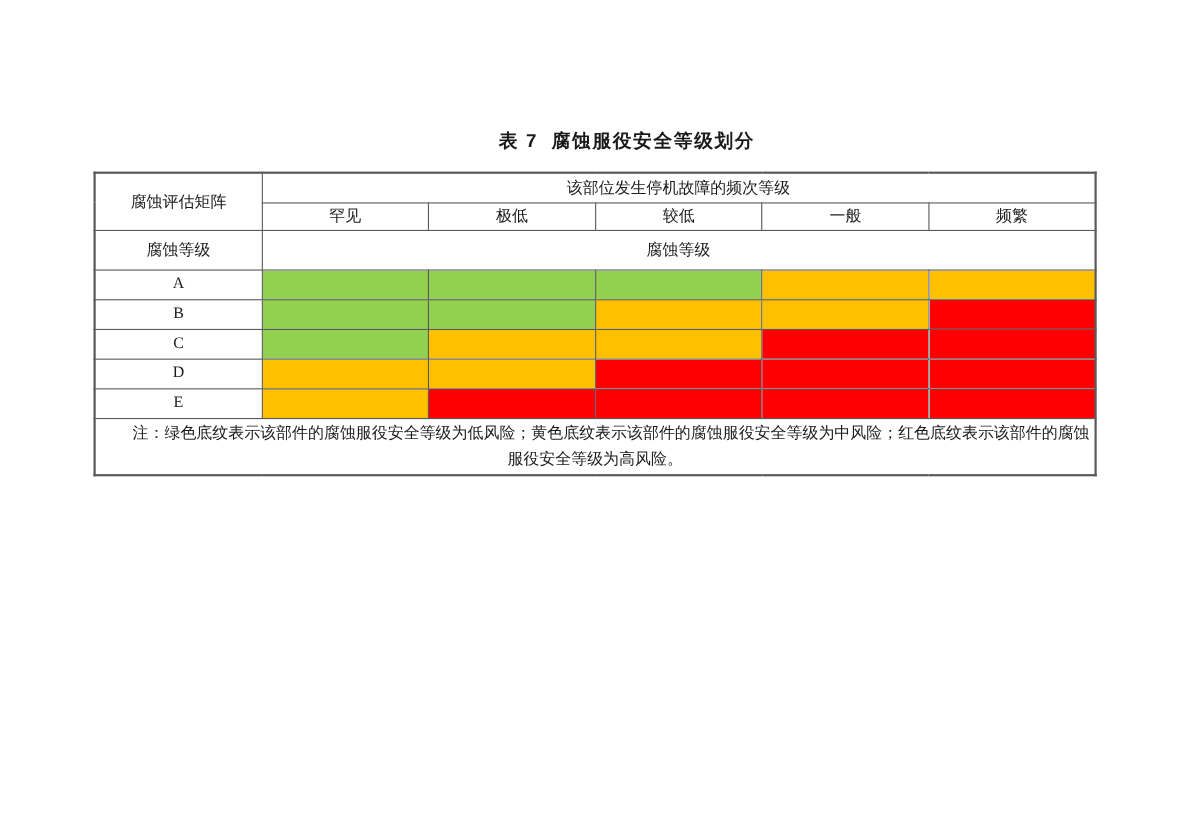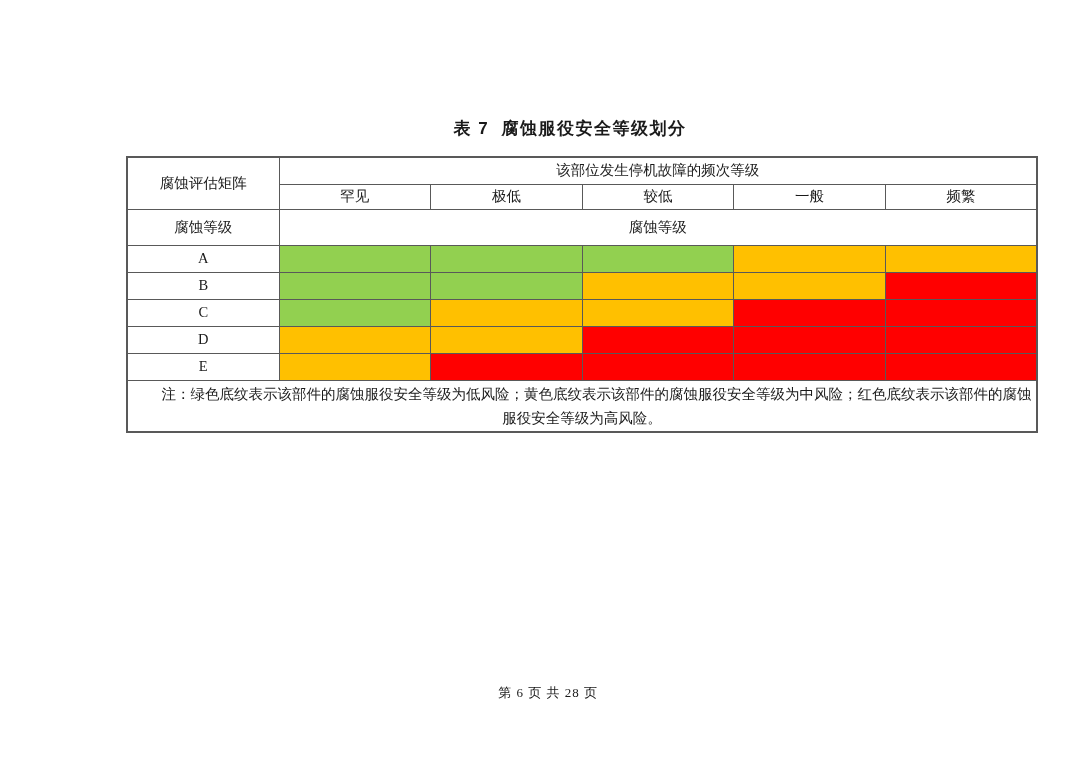--- a/index.html
+++ b/index.html
@@ -31,21 +31,20 @@
     white-space: pre;
   }
   table.matrix {
     position: absolute;
     top: 156px;
     left: 85px;
     width: 910px;
     border-collapse: collapse;
     table-layout: fixed;
     border: 2px solid #595959;
-    margin-left: 41px;
   }
   table.matrix td {
     border: 1px solid #595959;
     text-align: center;
     vertical-align: middle;
     font-size: 14.5px;
     padding: 0;
     overflow: hidden;
   }
   tr.r-top    { height: 27px; }
@@ -160,15 +159,14 @@
       </tbody>
     <tbody>
       <tr class="r-note">
         <td colspan="6" class="note-cell">
           <span class="note-text">注：绿色底纹表示该部件的腐蚀服役安全等级为低风险；黄色底纹表示该部件的腐蚀服役安全等级为中风险；红色底纹表示该部件的腐蚀服役安全等级为高风险。</span>
         </td>
       </tr>
     </tbody>
   </table>
 
-  <div class="page-footer">第 6 页 共 28 页</div>
 
 </div>
 
 </body></html>

